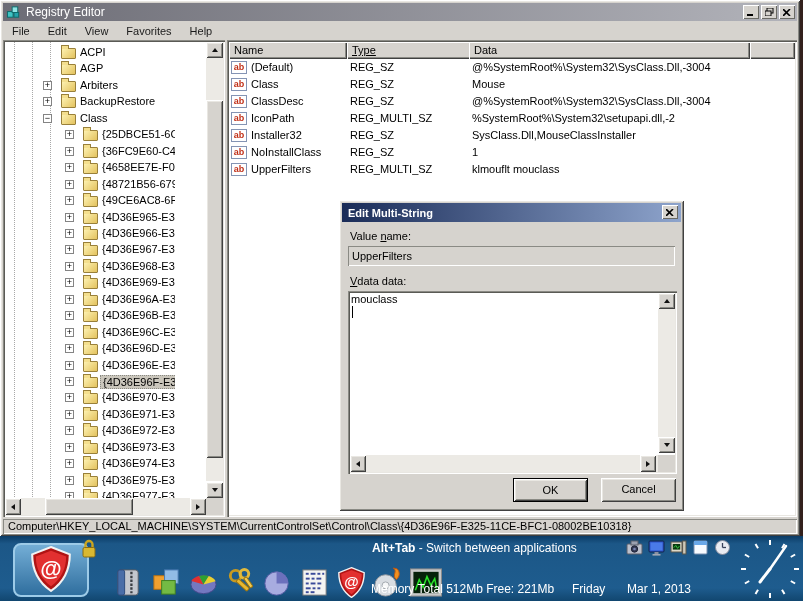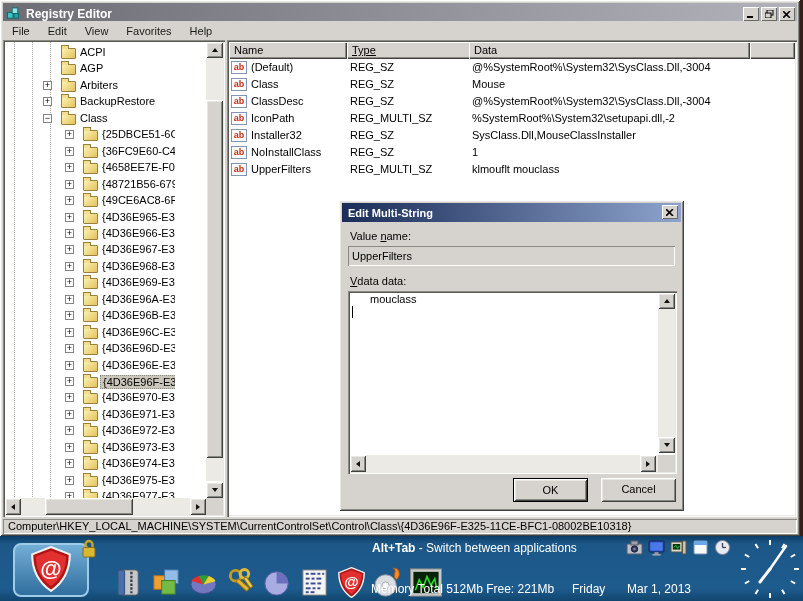--- a/index.html
+++ b/index.html
@@ -10,21 +10,21 @@
   .raised { box-shadow: inset 1px 1px 0 #ffffff, inset -1px -1px 0 #404040, inset 2px 2px 0 #e9e7e2, inset -2px -2px 0 #8a8a84; }
   .raised-thin { box-shadow: inset 1px 1px 0 #ffffff, inset -1px -1px 0 #6a6a64; }
   .sunken { box-shadow: inset 1px 1px 0 #8a8a84, inset 2px 2px 0 #5a5a55, inset -1px -1px 0 #ffffff, inset -2px -2px 0 #e9e7e2; }
   .sunken-thin { box-shadow: inset 1px 1px 0 #8a8a84, inset -1px -1px 0 #ffffff; }
 
   #desktop-sliver { position:absolute; left:800px; top:0; width:3px; height:536px; background:#33201c; }
 
   
   #regedit-window { position:absolute; left:0; top:0; width:800px; height:536px; background:#d6d3ce; }
   #titlebar { position:absolute; left:3px; top:3px; width:794px; height:18px;
-    background:linear-gradient(90deg,#6d6d76,#b2b3ba); display:flex; align-items:flex-end; color:#fff; font-weight:bold; font-size:12px; }
+    background:linear-gradient(90deg,#6d6d76,#b2b3ba); display:flex; align-items:center; color:#fff; font-weight:normal; font-size:12px; }
   #title-icon { width:16px; height:15px; margin:0 4px 0 3px; }
   .win-btns { margin-left:auto; display:flex; gap:2px; padding-right:2px; }
   .win-btn { width:16px; height:14px; background:#d6d3ce; display:flex; align-items:center; justify-content:center; }
   #menubar { position:absolute; left:3px; top:21px; width:794px; height:19px; background:#d6d3ce; display:flex; align-items:center; }
   .menu-item { padding:2px 9px; color:#1a1a1a; }
 
   
   #tree-panel { position:absolute; left:3px; top:40px; width:222px; height:477px; background:#fff; overflow:hidden; }
   #tree-view { position:absolute; left:2px; top:2px; width:170px; height:456px; overflow:hidden; }
   .guide { position:absolute; top:0; bottom:0; width:1px; background-image:repeating-linear-gradient(to bottom,#a8a8a8 0 1px,transparent 1px 2px); }
@@ -61,21 +61,21 @@
 
   
   #dialog { position:absolute; left:339px; top:200px; width:345px; height:311px; background:#d6d3ce; }
   #dialog-titlebar { position:absolute; left:3px; top:3px; width:339px; height:19px;
     background:linear-gradient(90deg,#1a2c58,#8ea4cc); display:flex; align-items:center; color:#fff; font-weight:bold; padding-left:6px; }
   #dialog-close { position:absolute; right:3px; top:2px; width:16px; height:14px; background:#d6d3ce; display:flex; align-items:center; justify-content:center; }
   .dlg-label { position:absolute; left:11px; color:#000; }
   .accel { text-decoration:underline; }
   #value-name-field { position:absolute; left:9px; top:46px; width:327px; height:20px; background:#d6d3ce; padding:4px 0 0 4px; color:#000; }
   #value-data-box { position:absolute; left:9px; top:91px; width:329px; height:183px; background:#fff; }
-  #value-data-text { position:absolute; left:3px; top:2px; color:#000;margin-left:19px; }
+  #value-data-text { position:absolute; left:3px; top:2px; color:#000; }
   #caret { position:absolute; left:4px; top:15px; width:1px; height:12px; background:#000; }
   .dlg-btn { position:absolute; width:75px; height:24px; background:#d6d3ce; text-align:center; padding-top:5px; color:#000; }
   #ok-btn { left:174px; top:278px; border:1px solid #000; box-shadow: inset 1px 1px 0 #ffffff, inset -1px -1px 0 #404040, inset 2px 2px 0 #e9e7e2, inset -2px -2px 0 #8a8a84; }
   #cancel-btn { left:262px; top:278px; }
 
   
   #desktop-band { position:absolute; left:0; top:536px; width:803px; height:65px;
     background:linear-gradient(#0b3c66,#1c5787 12%,#1e5c8e 80%,#11466f); }
   #launcher { position:absolute; left:13px; top:7px; width:76px; height:54px; border-radius:8px;
     background:linear-gradient(#74aed6,#2f6e9e); border:2px solid #9dcbe8; display:flex; align-items:center; justify-content:center; }

